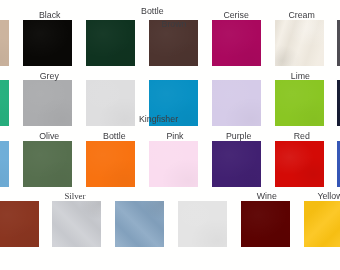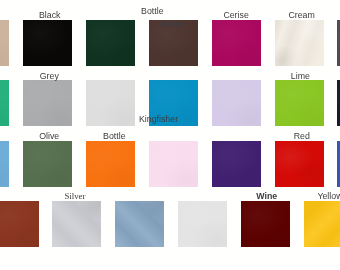--- a/index.html
+++ b/index.html
@@ -78,23 +78,25 @@
       <div class="tex" style="background-image: radial-gradient(80% 70% at 35% 30%, rgba(255, 255, 255, 0.035), rgba(255, 255, 255, 0) 75%), radial-gradient(70% 60% at 80% 85%, rgba(0, 0, 0, 0.03), rgba(0, 0, 0, 0) 80%);"></div>
     </div>
     <div class="lbl" style="left: -5.3px; width: 109px; top: 131.9px;">Olive</div>
     <div class="sw" style="left: 86px; top: 140.8px; width: 49px; height: 46px; background: rgb(248, 114, 16);">
       <div class="tex" style="background-image: radial-gradient(80% 70% at 35% 30%, rgba(255, 255, 255, 0.035), rgba(255, 255, 255, 0) 75%), radial-gradient(70% 60% at 80% 85%, rgba(0, 0, 0, 0.03), rgba(0, 0, 0, 0) 80%);"></div>
     </div>
     <div class="lbl" style="left: 59.8px; width: 109px; top: 131.9px;">Bottle</div>
     <div class="sw" style="left: 149px; top: 140.8px; width: 49px; height: 46px; background: rgb(250, 220, 239);">
       <div class="tex" style="background-image: radial-gradient(80% 70% at 35% 30%, rgba(255, 255, 255, 0.035), rgba(255, 255, 255, 0) 75%), radial-gradient(70% 60% at 80% 85%, rgba(0, 0, 0, 0.03), rgba(0, 0, 0, 0) 80%);"></div>
     </div>
+    <div class="lbl" style="left: 120.45px; width: 109px; top: 131.9px;">Pink</div>
     <div class="sw" style="left: 212px; top: 140.8px; width: 49px; height: 46px; background: rgb(65, 32, 113);">
       <div class="tex" style="background-image: radial-gradient(80% 70% at 35% 30%, rgba(255, 255, 255, 0.035), rgba(255, 255, 255, 0) 75%), radial-gradient(70% 60% at 80% 85%, rgba(0, 0, 0, 0.03), rgba(0, 0, 0, 0) 80%);"></div>
     </div>
+    <div class="lbl" style="left: 184.1px; width: 109px; top: 131.9px;">Purple</div>
     <div class="sw" style="left: 275px; top: 140.8px; width: 49px; height: 46px; background: rgb(212, 10, 6);">
       <div class="tex" style="background-image: radial-gradient(70% 55% at 30% 35%, rgba(255, 255, 255, 0.07), rgba(255, 255, 255, 0) 70%), radial-gradient(60% 50% at 78% 72%, rgba(0, 0, 0, 0.05), rgba(0, 0, 0, 0) 75%);"></div>
     </div>
     <div class="lbl" style="left: 247.3px; width: 109px; top: 131.9px;">Red</div>
     <div class="sw" style="left: 337px; top: 140.8px; width: 49px; height: 46px; background: rgb(52, 85, 181);">
       <div class="tex" style="background-image: radial-gradient(80% 70% at 35% 30%, rgba(255, 255, 255, 0.035), rgba(255, 255, 255, 0) 75%), radial-gradient(70% 60% at 80% 85%, rgba(0, 0, 0, 0.03), rgba(0, 0, 0, 0) 80%);"></div>
     </div>
     <div class="sw" style="left: -10.5px; top: 201.3px; width: 49px; height: 46px; background: rgb(138, 53, 32);">
       <div class="tex" style="background-image: radial-gradient(80% 70% at 35% 30%, rgba(255, 255, 255, 0.035), rgba(255, 255, 255, 0) 75%), radial-gradient(70% 60% at 80% 85%, rgba(0, 0, 0, 0.03), rgba(0, 0, 0, 0) 80%);"></div>
     </div>
@@ -104,18 +106,18 @@
     <div class="lbl" style="left: 20.4px; width: 109px; top: 192.4px; font-family: Liberation Serif, serif;">Silver</div>
     <div class="sw" style="left: 115px; top: 201.3px; width: 49px; height: 46px; background: rgb(133, 164, 193);">
       <div class="tex" style="background-image: linear-gradient(45deg, rgba(255, 255, 255, 0.13) 6%, rgba(0, 0, 0, 0.024) 26%, rgba(255, 255, 255, 0.11) 46%, rgba(0, 0, 0, 0.04) 68%, rgba(255, 255, 255, 0.07) 92%), radial-gradient(48% 40% at 96% 6%, rgba(0, 0, 0, 0.1), rgba(0, 0, 0, 0) 85%);"></div>
     </div>
     <div class="sw" style="left: 178px; top: 201.3px; width: 49px; height: 46px; background: rgb(228, 228, 228);">
       <div class="tex" style="background-image: radial-gradient(80% 70% at 35% 30%, rgba(255, 255, 255, 0.035), rgba(255, 255, 255, 0) 75%), radial-gradient(70% 60% at 80% 85%, rgba(0, 0, 0, 0.03), rgba(0, 0, 0, 0) 80%);"></div>
     </div>
     <div class="sw" style="left: 241px; top: 201.3px; width: 49px; height: 46px; background: rgb(92, 2, 1);">
       <div class="tex" style="background-image: radial-gradient(80% 70% at 35% 30%, rgba(255, 255, 255, 0.035), rgba(255, 255, 255, 0) 75%), radial-gradient(70% 60% at 80% 85%, rgba(0, 0, 0, 0.03), rgba(0, 0, 0, 0) 80%);"></div>
     </div>
-    <div class="lbl" style="left: 212.3px; width: 109px; top: 192.4px; font-weight: bold;">Wine</div>
+    <div class="lbl" style="left: 212.3px; width: 109px; top: 192.4px;">Wine</div>
     <div class="sw" style="left: 304px; top: 201.3px; width: 49px; height: 46px; background: rgb(252, 195, 19);">
       <div class="tex" style="background-image: linear-gradient(-45deg, rgba(255, 255, 255, 0.1) 10%, rgba(0, 0, 0, 0.024) 34%, rgba(255, 255, 255, 0.09) 56%, rgba(0, 0, 0, 0.03) 80%);"></div>
     </div>
     <div class="lbl" style="left: 275.45px; width: 109px; top: 192.4px;">Yellow</div>
   </div>
 
 </body></html>

